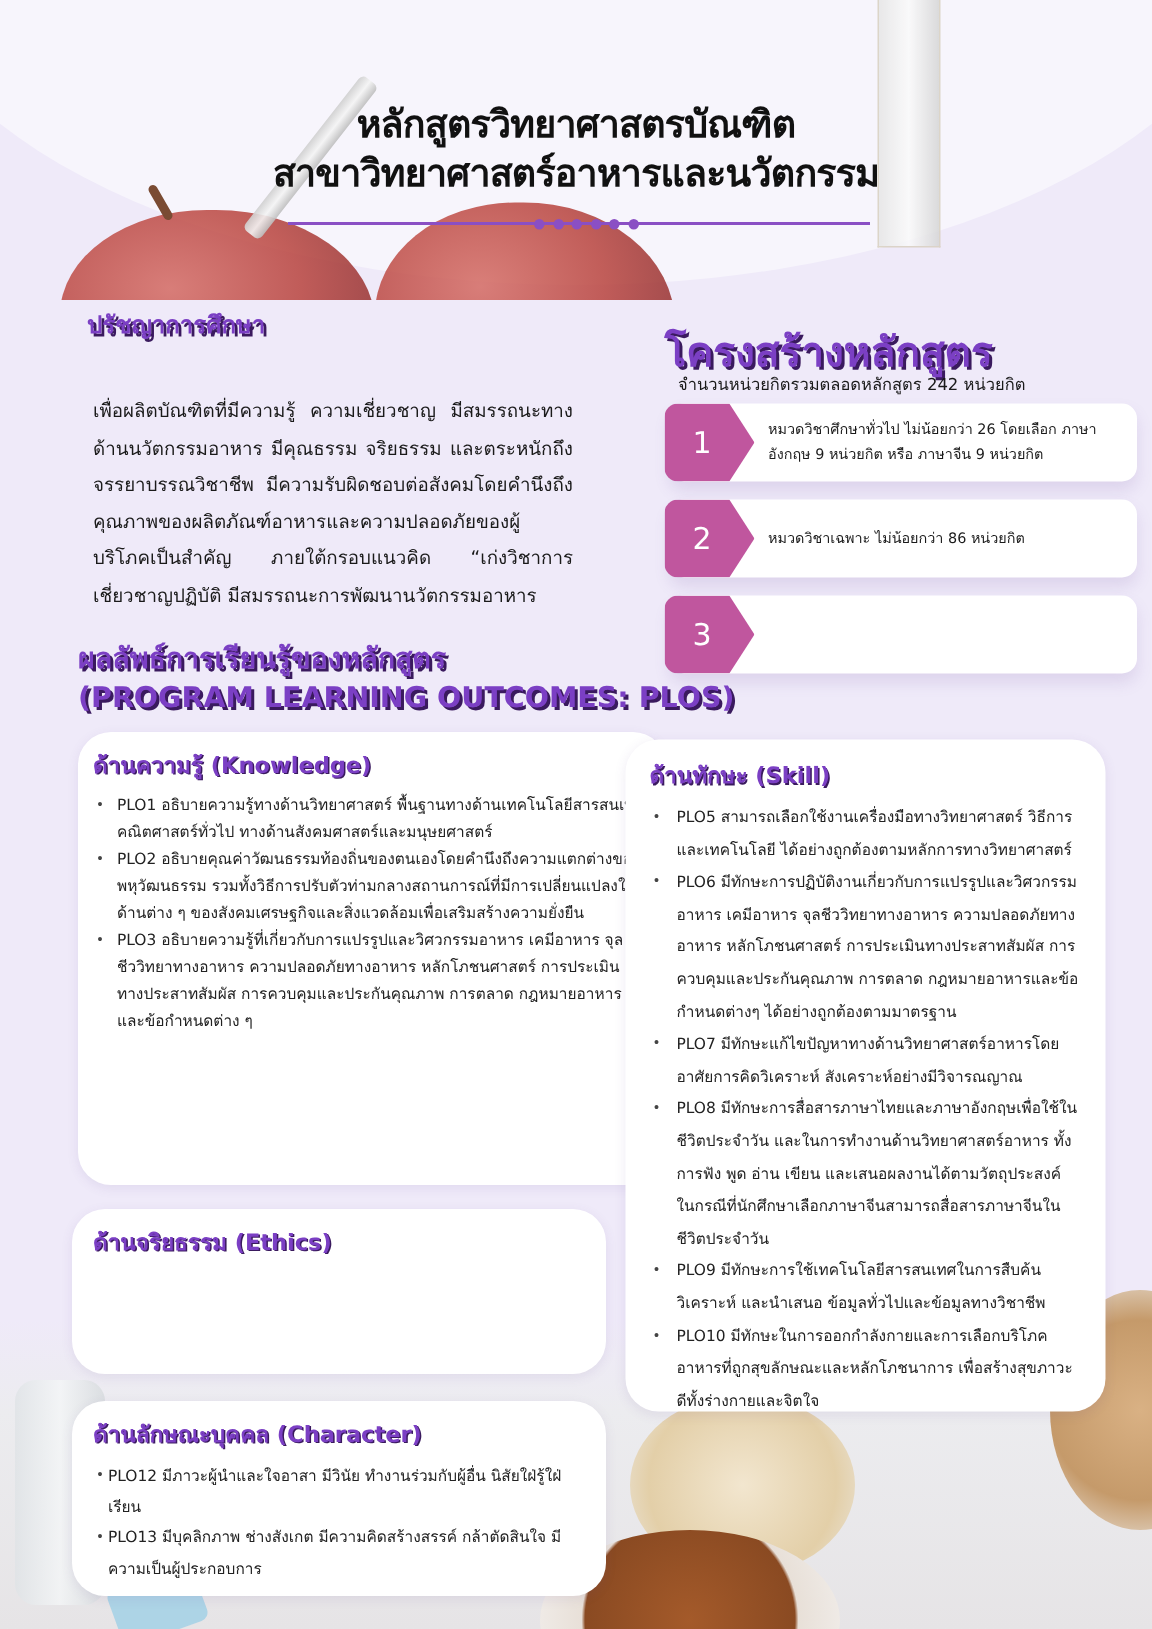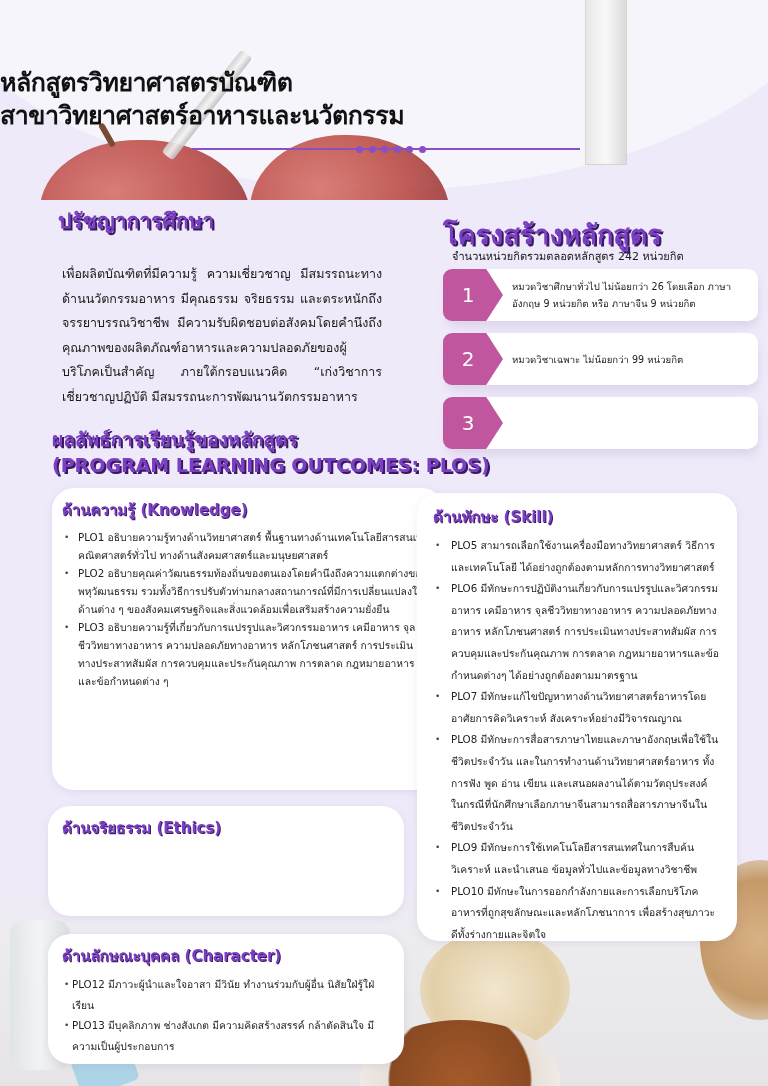--- a/index.html
+++ b/index.html
@@ -32,42 +32,42 @@
     position: absolute; left: 200px; top: 40px; width: 14px; height: 130px;
     background: linear-gradient(90deg, #cfcfcf, #f4f4f4, #bdbdbd);
     transform: rotate(38deg); border-radius: 4px; opacity: .9;
   }
   .syringe2 {
     position: absolute; left: 585px; top: 0px; width: 42px; height: 165px;
     background: linear-gradient(90deg, #e6e6e6, #fafafa 50%, #d6d6d6);
     border: 1px solid #d8d0c0; border-top: none; opacity: .85;
   }
   .hero-title {
-    position: absolute; left: 0; top: 66px; width: 768px; 
+    position: absolute; left: 0; top: 66px; width: 768px; text-align: center;
     font-family: "DejaVu Sans", sans-serif; font-weight: bold;
     font-size: 25px; line-height: 33px; color: #111;
     letter-spacing: -0.5px;
   }
   .hero-rule {
     position: absolute; left: 192px; top: 148px; width: 388px; height: 2px;
     background: #8a4fc4;
   }
   .hero-ornament {
     position: absolute; left: 356px; top: 144px; width: 70px; height: 10px;
     display: flex; justify-content: space-between; align-items: center;
   }
   .hero-ornament span { width: 7px; height: 7px; border-radius: 50%; background: #8a4fc4; }
 
   
   .h-section {
     position: absolute; font-weight: bold; color: #7b3fc4;
     text-shadow: 2px 2px 0 #3a1a5e;
     font-family: "DejaVu Sans", sans-serif;
   }
-  .h-philo { left: 58px; top: 204px; font-size: 21px; }
+  .h-philo { left: 58px; top: 204px; font-size: 16px; }
   .h-struct { left: 443px; top: 201px; font-size: 27px; margin-top: 12px; }
   .h-plo { left: 52px; top: 426px; font-size: 19px; line-height: 26px; }
 
   .philo-text {
     position: absolute; left: 62px; top: 262px; width: 320px;
     font-size: 12.5px; line-height: 24.5px; text-align: justify;
     text-align-last: left; color: #1a1a1a;
   }
 
   .struct-sub {
@@ -173,21 +173,21 @@
 
 <div class="h-section h-struct">โครงสร้างหลักสูตร</div>
 <div class="struct-sub">จำนวนหน่วยกิตรวมตลอดหลักสูตร 242 หน่วยกิต</div>
 
 <div class="struct-item s1">
   <div class="badge">1</div>
   <div class="struct-text">หมวดวิชาศึกษาทั่วไป ไม่น้อยกว่า 26 โดยเลือก ภาษาอังกฤษ 9 หน่วยกิต หรือ ภาษาจีน 9 หน่วยกิต</div>
 </div>
 <div class="struct-item s2">
   <div class="badge">2</div>
-  <div class="struct-text">หมวดวิชาเฉพาะ ไม่น้อยกว่า 99 หน่วยกิต</div>
+  <div class="struct-text">หมวดวิชาเฉพาะ ไม่น้อยกว่า 86 หน่วยกิต</div>
 </div>
 <div class="struct-item s3">
   <div class="badge">3</div>
 </div>
 
 <div class="h-section h-plo">
   <div>ผลลัพธ์การเรียนรู้ของหลักสูตร</div>
   <div>(PROGRAM LEARNING OUTCOMES: PLOS)</div>
 </div>
 

